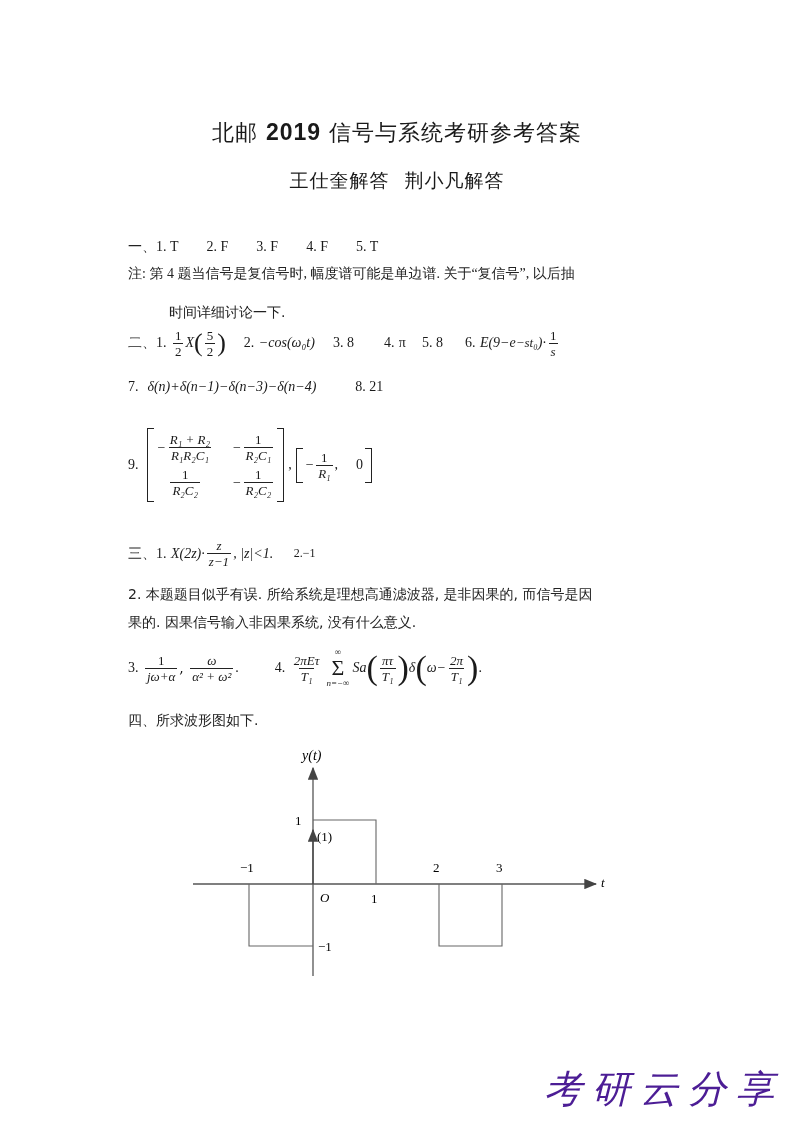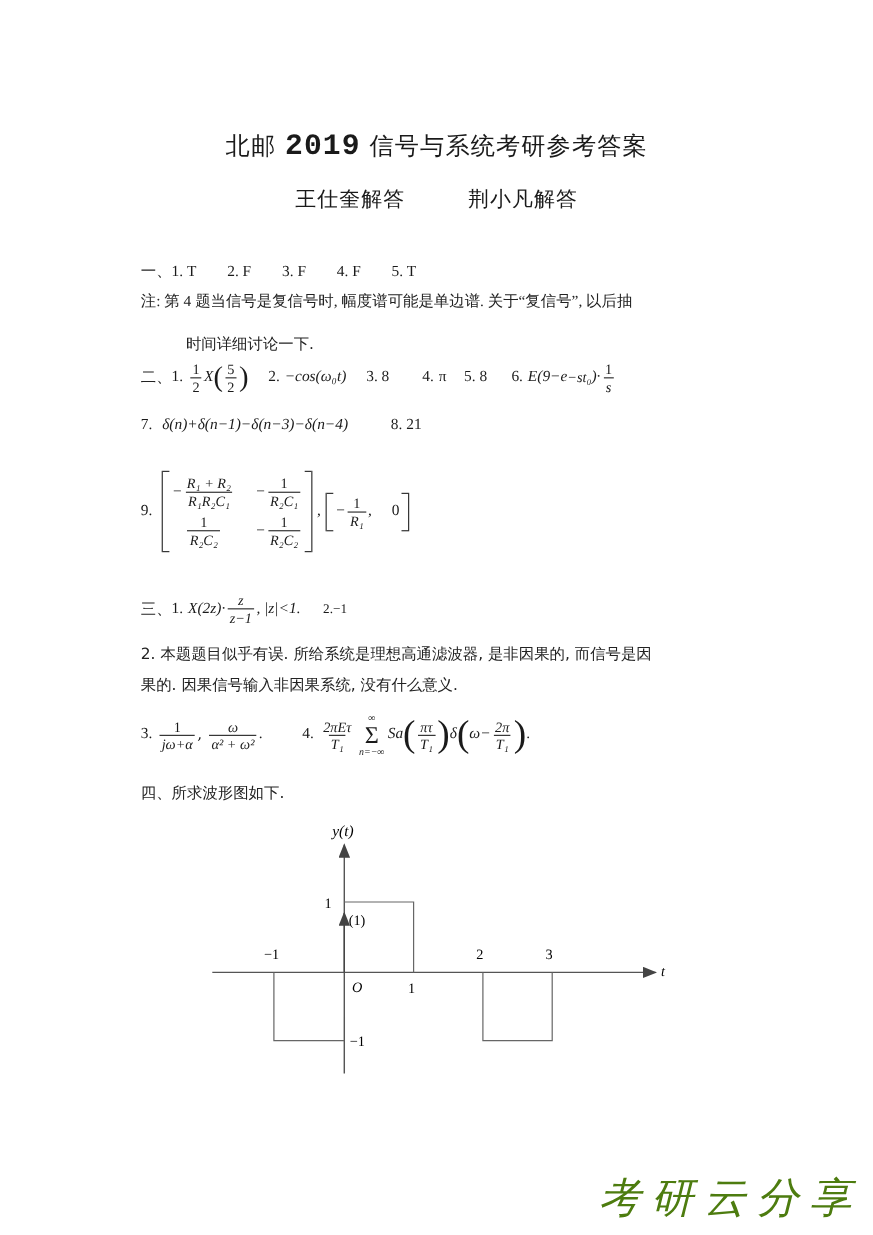--- a/index.html
+++ b/index.html
@@ -1,22 +1,22 @@
 <!DOCTYPE html>
 <html><head>
 <meta charset="utf-8">
 <style>
   html, body { margin: 0; padding: 0; background: #ffffff; }
   body { width: 794px; height: 1123px; position: relative; overflow: hidden;
          font-family: "DejaVu Serif", "Liberation Serif", serif; color: #1a1a1a; }
   .abs { position: absolute; }
   .title { left: 0; width: 794px; top: 118px; text-align: center; font-size: 22px; letter-spacing: 1px; }
-  .title b { font-family: Liberation Mono, monospace; font-weight: bold; font-size: 27px; }
+  .title b { font-family: Liberation Sans, sans-serif; font-weight: bold; font-size: 23px; }
   .authors { left: 0; width: 794px; top: 168px; text-align: center; font-size: 19px; letter-spacing: 1px; }
-  .authors span { margin: 0 25px; }
+  .authors span { margin: 0 4px; }
   .line { left: 128px; font-size: 14px; white-space: nowrap; }
   .line .gap { display: inline-block; width: 28px; }
   .math { font-family: "Liberation Serif", serif; font-style: italic; }
   .rm { font-family: "Liberation Serif", serif; font-style: normal; }
   .note { font-family: "DejaVu Sans", sans-serif; font-size: 14px; color: #222; }
   .frac { display: inline-flex; flex-direction: column; align-items: center; vertical-align: middle; margin: 0 2px; font-size: 13px; line-height: 15px; }
   .frac .num { padding: 0 2px; }
   .frac .den { border-top: 1px solid #222; padding: 0 2px; }
   .paren { font-size: 26px; vertical-align: middle; font-family: "Liberation Serif", serif; font-weight: 100; }
   .bigparen { font-size: 34px; vertical-align: middle; font-family: "Liberation Serif", serif; }
@@ -26,21 +26,21 @@
             border-left: 1.5px solid #222; border-right: 1.5px solid #222; padding: 4px 8px; position: relative; }
   .matrix::before, .matrix::after { content: ""; position: absolute; top: 0; bottom: 0; width: 6px;
             border-top: 1.5px solid #222; border-bottom: 1.5px solid #222; }
   .matrix::before { left: 0; }
   .matrix::after { right: 0; }
   .rowvec { display: inline-flex; gap: 18px; align-items: center; vertical-align: middle; border-left: 1.5px solid #222; border-right: 1.5px solid #222; padding: 2px 8px; position: relative; }
   .rowvec::before, .rowvec::after { content: ""; position: absolute; top: 0; bottom: 0; width: 6px; border-top: 1.5px solid #222; border-bottom: 1.5px solid #222; }
   .rowvec::before { left: 0; }
   .rowvec::after { right: 0; }
   .cell { display: flex; align-items: center; justify-content: center; }
-  .watermark { right: 10px; top: 1064px; font-family: "DejaVu Serif", serif; font-style: italic; font-size: 38px; color: #4d7c0f; letter-spacing: 10px; }
+  .watermark { right: 10px; top: 1064px; font-family: "DejaVu Serif", serif; font-style: italic; font-size: 38px; color: #4c1d95; letter-spacing: 10px; }
   svg text { font-family: "Liberation Serif", serif; }
 </style>
 </head>
 <body>
 
 <div class="abs title">
   <span>北邮</span>
   <b>2019</b>
   <span>信号与系统考研参考答案</span>
 </div>

